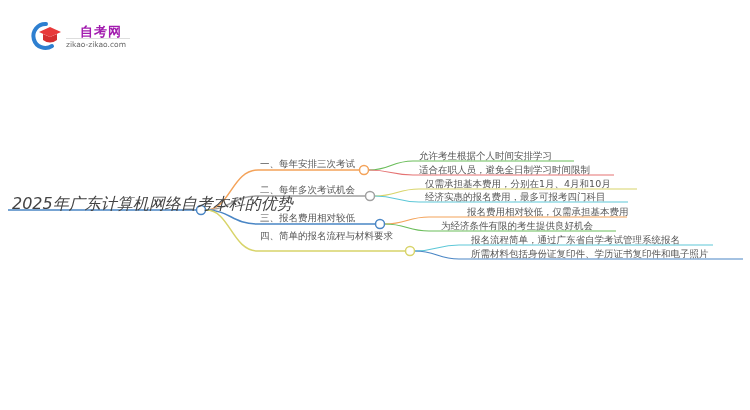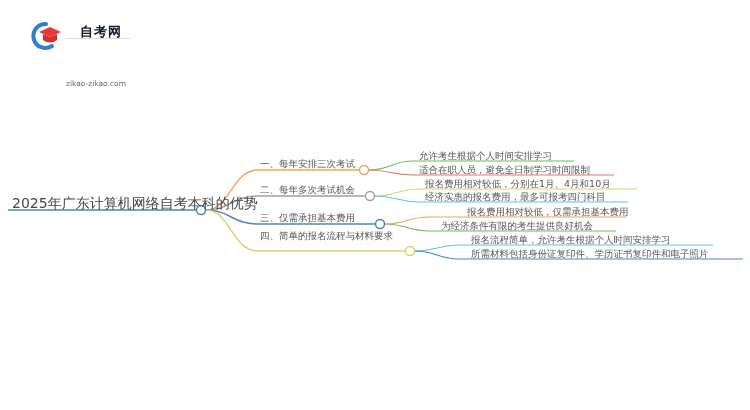--- a/index.html
+++ b/index.html
@@ -1,24 +1,24 @@
 <!DOCTYPE html>
 <html><head>
 <meta charset="utf-8">
 <style>
   html, body { margin:0; padding:0; background:#ffffff; }
   body { width:750px; height:410px; position:relative; overflow:hidden;
          font-family:"DejaVu Sans", sans-serif; }
   .logo { position:absolute; left:30px; top:20px; width:110px; height:32px; }
-  .logo-title { position:absolute; left:80px; top:23px; font-size:13px; font-weight:bold; color:#0f172a; letter-spacing:1px; }
-  .logo-url { position:absolute; left:66px; top:40px; font-size:7.5px; color:#666;margin-top:39px; }
+  .logo-title { position:absolute; left:80px; top:23px; font-size:13px; font-weight:bold; color:#a21caf; letter-spacing:1px; }
+  .logo-url { position:absolute; left:66px; top:40px; font-size:7.5px; color:#666; }
   .logo-rule { position:absolute; left:66px; top:38px; width:64px; height:1px; background:#ddd; }
   svg.map { position:absolute; left:0; top:0; }
   .lbl { position:absolute; font-size:9.5px; color:#555; white-space:nowrap; line-height:11px; }
-  .root { font-size:14px; color:#444; }
+  .root { font-size:16px; color:#444;font-style:italic; }
 </style>
 </head>
 <body>
 
 <div class="logo">
   <svg width="34" height="32" viewBox="0 0 34 32" style="position:absolute;left:0;top:0">
     <path d="M16 4 A12 12 0 1 0 22 26" fill="none" stroke="#2e7fd0" stroke-width="4" stroke-linecap="round"></path>
     <polygon points="9,12 20,7 31,12 20,17" fill="#e8393a"></polygon>
     <path d="M13,14 L13,20 Q20,25 27,20 L27,14 L20,17 Z" fill="#d42f30"></path>
   </svg>
@@ -52,23 +52,23 @@
   <circle cx="364" cy="170" r="4.5" fill="#fff" stroke="#f4a35a" stroke-width="1.5"></circle>
   <circle cx="370" cy="196" r="4.5" fill="#fff" stroke="#a0a0a0" stroke-width="1.5"></circle>
   <circle cx="380" cy="224" r="4.5" fill="#fff" stroke="#4a86c5" stroke-width="1.5"></circle>
   <circle cx="410" cy="251" r="4.5" fill="#fff" stroke="#d8d46a" stroke-width="1.5"></circle>
 </svg>
 
 <div class="lbl root" style="left:12px;top:198px">2025年广东计算机网络自考本科的优势</div>
 
 <div class="lbl" style="left:260px;top:158px">一、每年安排三次考试</div>
 <div class="lbl" style="left:260px;top:184px">二、每年多次考试机会</div>
-<div class="lbl" style="left:260px;top:212px">三、仅需承担基本费用</div>
+<div class="lbl" style="left:260px;top:212px">三、报名费用相对较低</div>
 <div class="lbl" style="left:260px;top:230px">四、简单的报名流程与材料要求</div>
 
 <div class="lbl" style="left:419px;top:150px">允许考生根据个人时间安排学习</div>
 <div class="lbl" style="left:419px;top:164px">适合在职人员，避免全日制学习时间限制</div>
-<div class="lbl" style="left:425px;top:178px">报名费用相对较低，分别在1月、4月和10月</div>
+<div class="lbl" style="left:425px;top:178px">仅需承担基本费用，分别在1月、4月和10月</div>
 <div class="lbl" style="left:425px;top:191px">经济实惠的报名费用，最多可报考四门科目</div>
 <div class="lbl" style="left:467px;top:206px">报名费用相对较低，仅需承担基本费用</div>
 <div class="lbl" style="left:441px;top:220px">为经济条件有限的考生提供良好机会</div>
-<div class="lbl" style="left:471px;top:234px">报名流程简单，允许考生根据个人时间安排学习</div>
+<div class="lbl" style="left:471px;top:234px">报名流程简单，通过广东省自学考试管理系统报名</div>
 <div class="lbl" style="left:471px;top:248px">所需材料包括身份证复印件、学历证书复印件和电子照片</div>
 
 </body></html>

